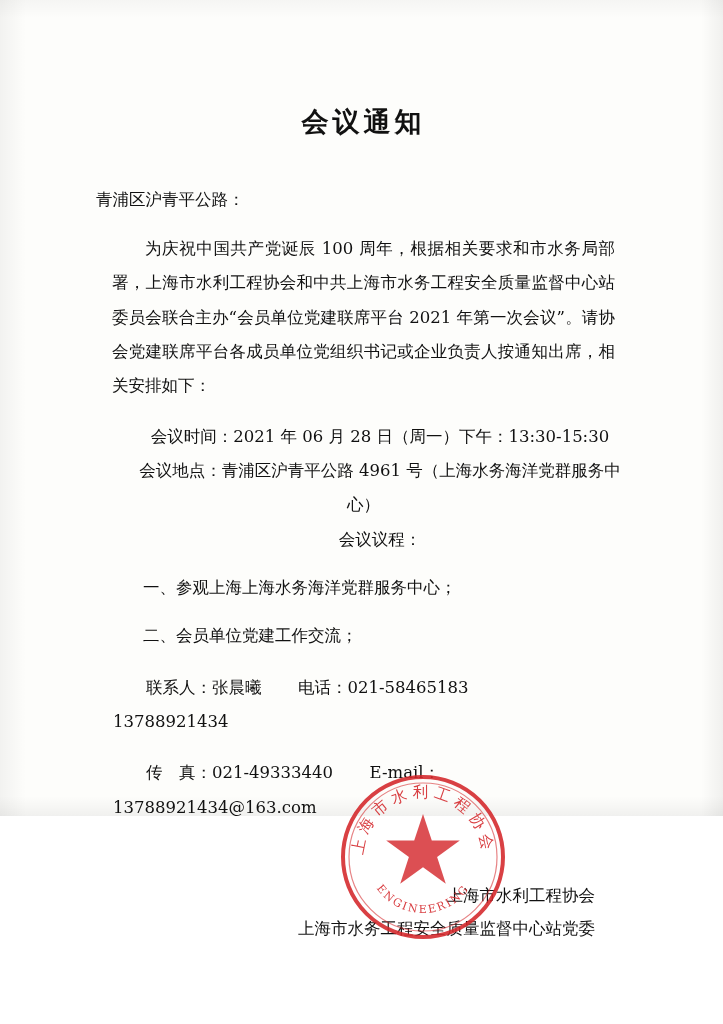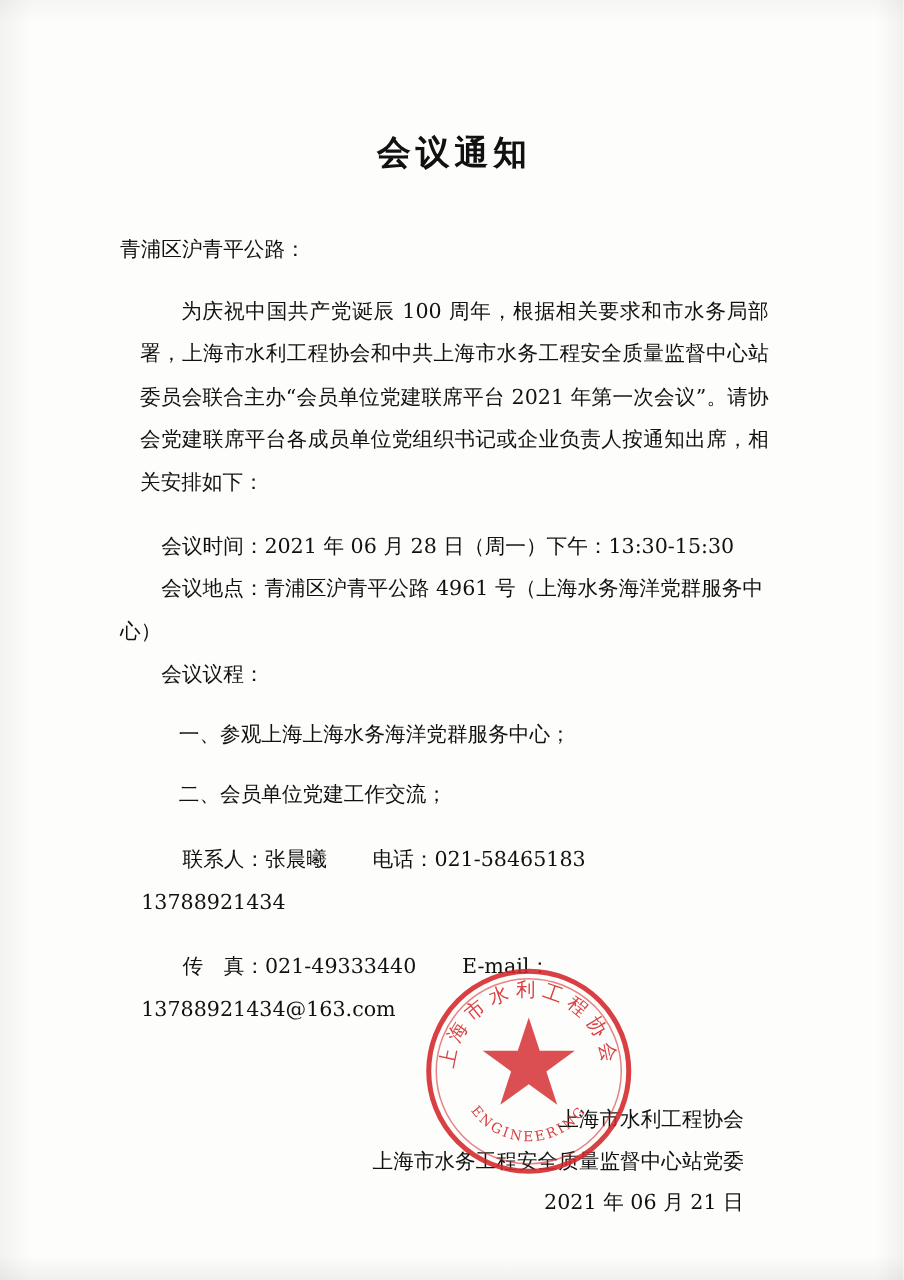--- a/index.html
+++ b/index.html
@@ -10,21 +10,21 @@
     width: 723px;
     height: 1024px;
     background: #ffffff;
     font-family: "DejaVu Serif", "Liberation Serif", serif;
     color: #111111;
     overflow: hidden;
   }
   .page {
     position: relative;
     width: 723px;
-    height: 1024px;
+    height: 816px;
     background: #fdfdfb;
     box-sizing: border-box;
     padding: 0;
   }
   
   .page::before {
     content: "";
     position: absolute;
     inset: 0;
     pointer-events: none;
@@ -63,20 +63,21 @@
     text-indent: 33px;
   }
   .block-gap {
     margin-top: 2px;
   }
   .detail-line {
     margin: 0;
     font-size: 16.5px;
     line-height: 2.08;
     text-indent: 33px;
+    text-align: center;
   }
   .agenda-line {
     margin: 14px;
     font-size: 16.5px;
     line-height: 2.08;
     text-indent: 33px;
   }
   .contact-line {
     margin: 17px;
     font-size: 16.5px;
@@ -144,21 +145,20 @@
 
     <p class="contact-line">
       <span>传　真：021-49333440</span>
       <span class="contact-gap"></span>
       <span>E-mail：13788921434@163.com</span>
     </p>
 
     <div class="signature">
       <div>上海市水利工程协会</div>
       <div>上海市水务工程安全质量监督中心站党委</div>
-      <div>2021 年 06 月 21 日</div>
     </div>
 
   </div>
 
   <div class="seal">
     <svg width="170" height="170" viewBox="0 0 170 170" xmlns="http://www.w3.org/2000/svg">
       <g fill="none" stroke="#d4262a">
         <circle cx="85" cy="85" r="80" stroke-width="4"></circle>
         <circle cx="85" cy="85" r="74" stroke-width="1.2" opacity="0.65"></circle>
       </g>

